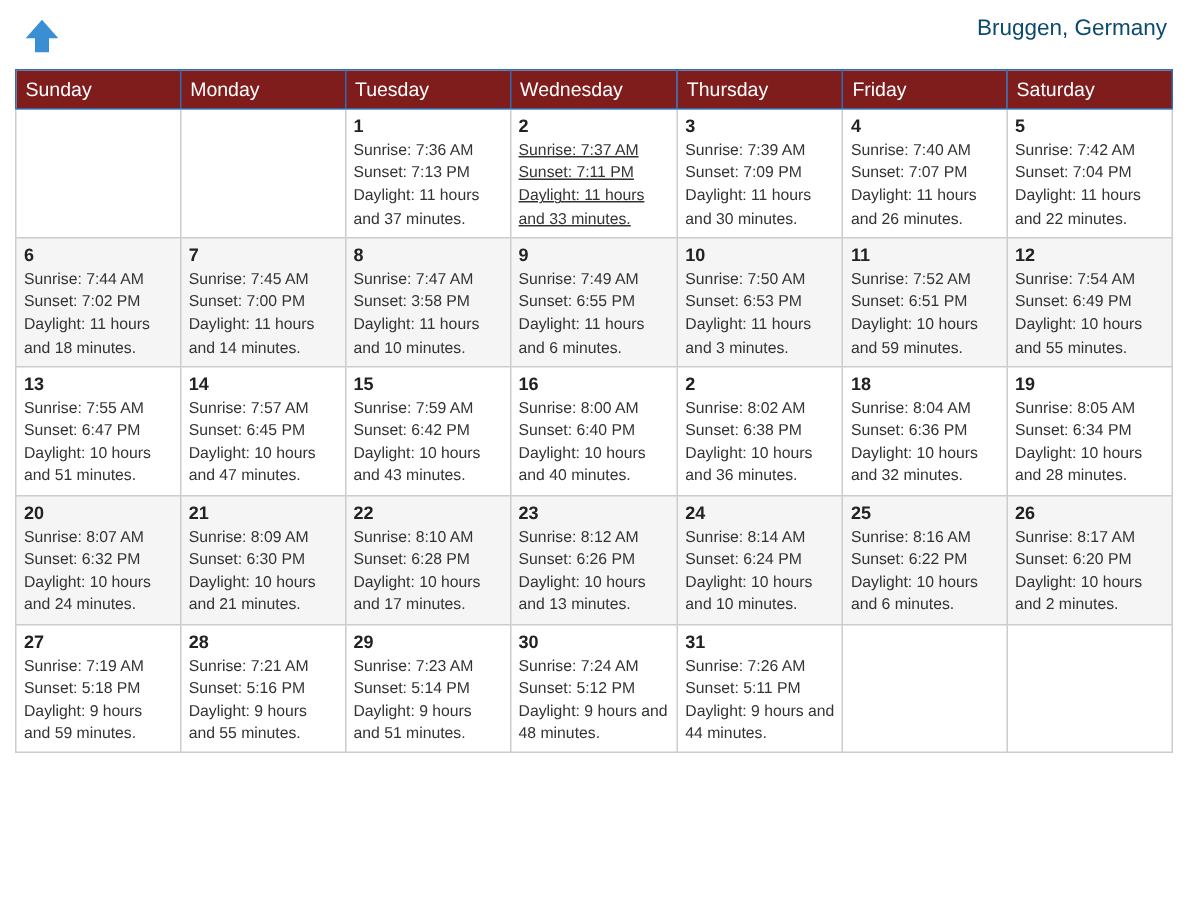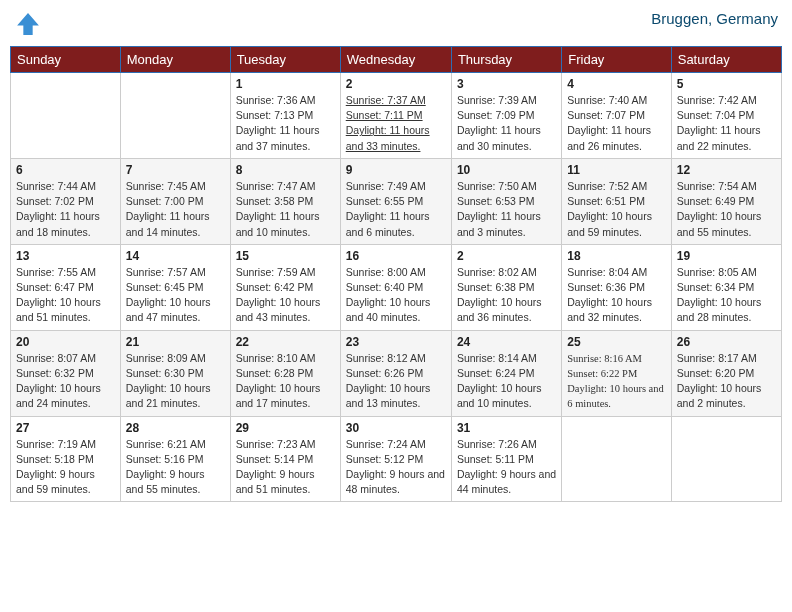--- a/index.html
+++ b/index.html
@@ -264,41 +264,41 @@
 Daylight: 10 hours and 13 minutes.</div>
         </td>
         <td>
           <div class="day-num">24</div>
           <div class="day-info" style="white-space: pre-line;">Sunrise: 8:14 AM
 Sunset: 6:24 PM
 Daylight: 10 hours and 10 minutes.</div>
         </td>
         <td>
           <div class="day-num">25</div>
-          <div class="day-info" style="white-space: pre-line; font-family: Liberation Serif, serif;">Sunrise: 8:16 AM
+          <div class="day-info" style="white-space: pre-line;">Sunrise: 8:16 AM
 Sunset: 6:22 PM
 Daylight: 10 hours and 6 minutes.</div>
         </td>
         <td>
           <div class="day-num">26</div>
           <div class="day-info" style="white-space: pre-line;">Sunrise: 8:17 AM
 Sunset: 6:20 PM
 Daylight: 10 hours and 2 minutes.</div>
         </td>
       </tr>
       <tr>
         <td>
           <div class="day-num">27</div>
           <div class="day-info" style="white-space: pre-line;">Sunrise: 7:19 AM
 Sunset: 5:18 PM
 Daylight: 9 hours and 59 minutes.</div>
         </td>
         <td>
           <div class="day-num">28</div>
-          <div class="day-info" style="white-space: pre-line;">Sunrise: 6:21 AM
+          <div class="day-info" style="white-space: pre-line;">Sunrise: 7:21 AM
 Sunset: 5:16 PM
 Daylight: 9 hours and 55 minutes.</div>
         </td>
         <td>
           <div class="day-num">29</div>
           <div class="day-info" style="white-space: pre-line;">Sunrise: 7:23 AM
 Sunset: 5:14 PM
 Daylight: 9 hours and 51 minutes.</div>
         </td>
         <td>

